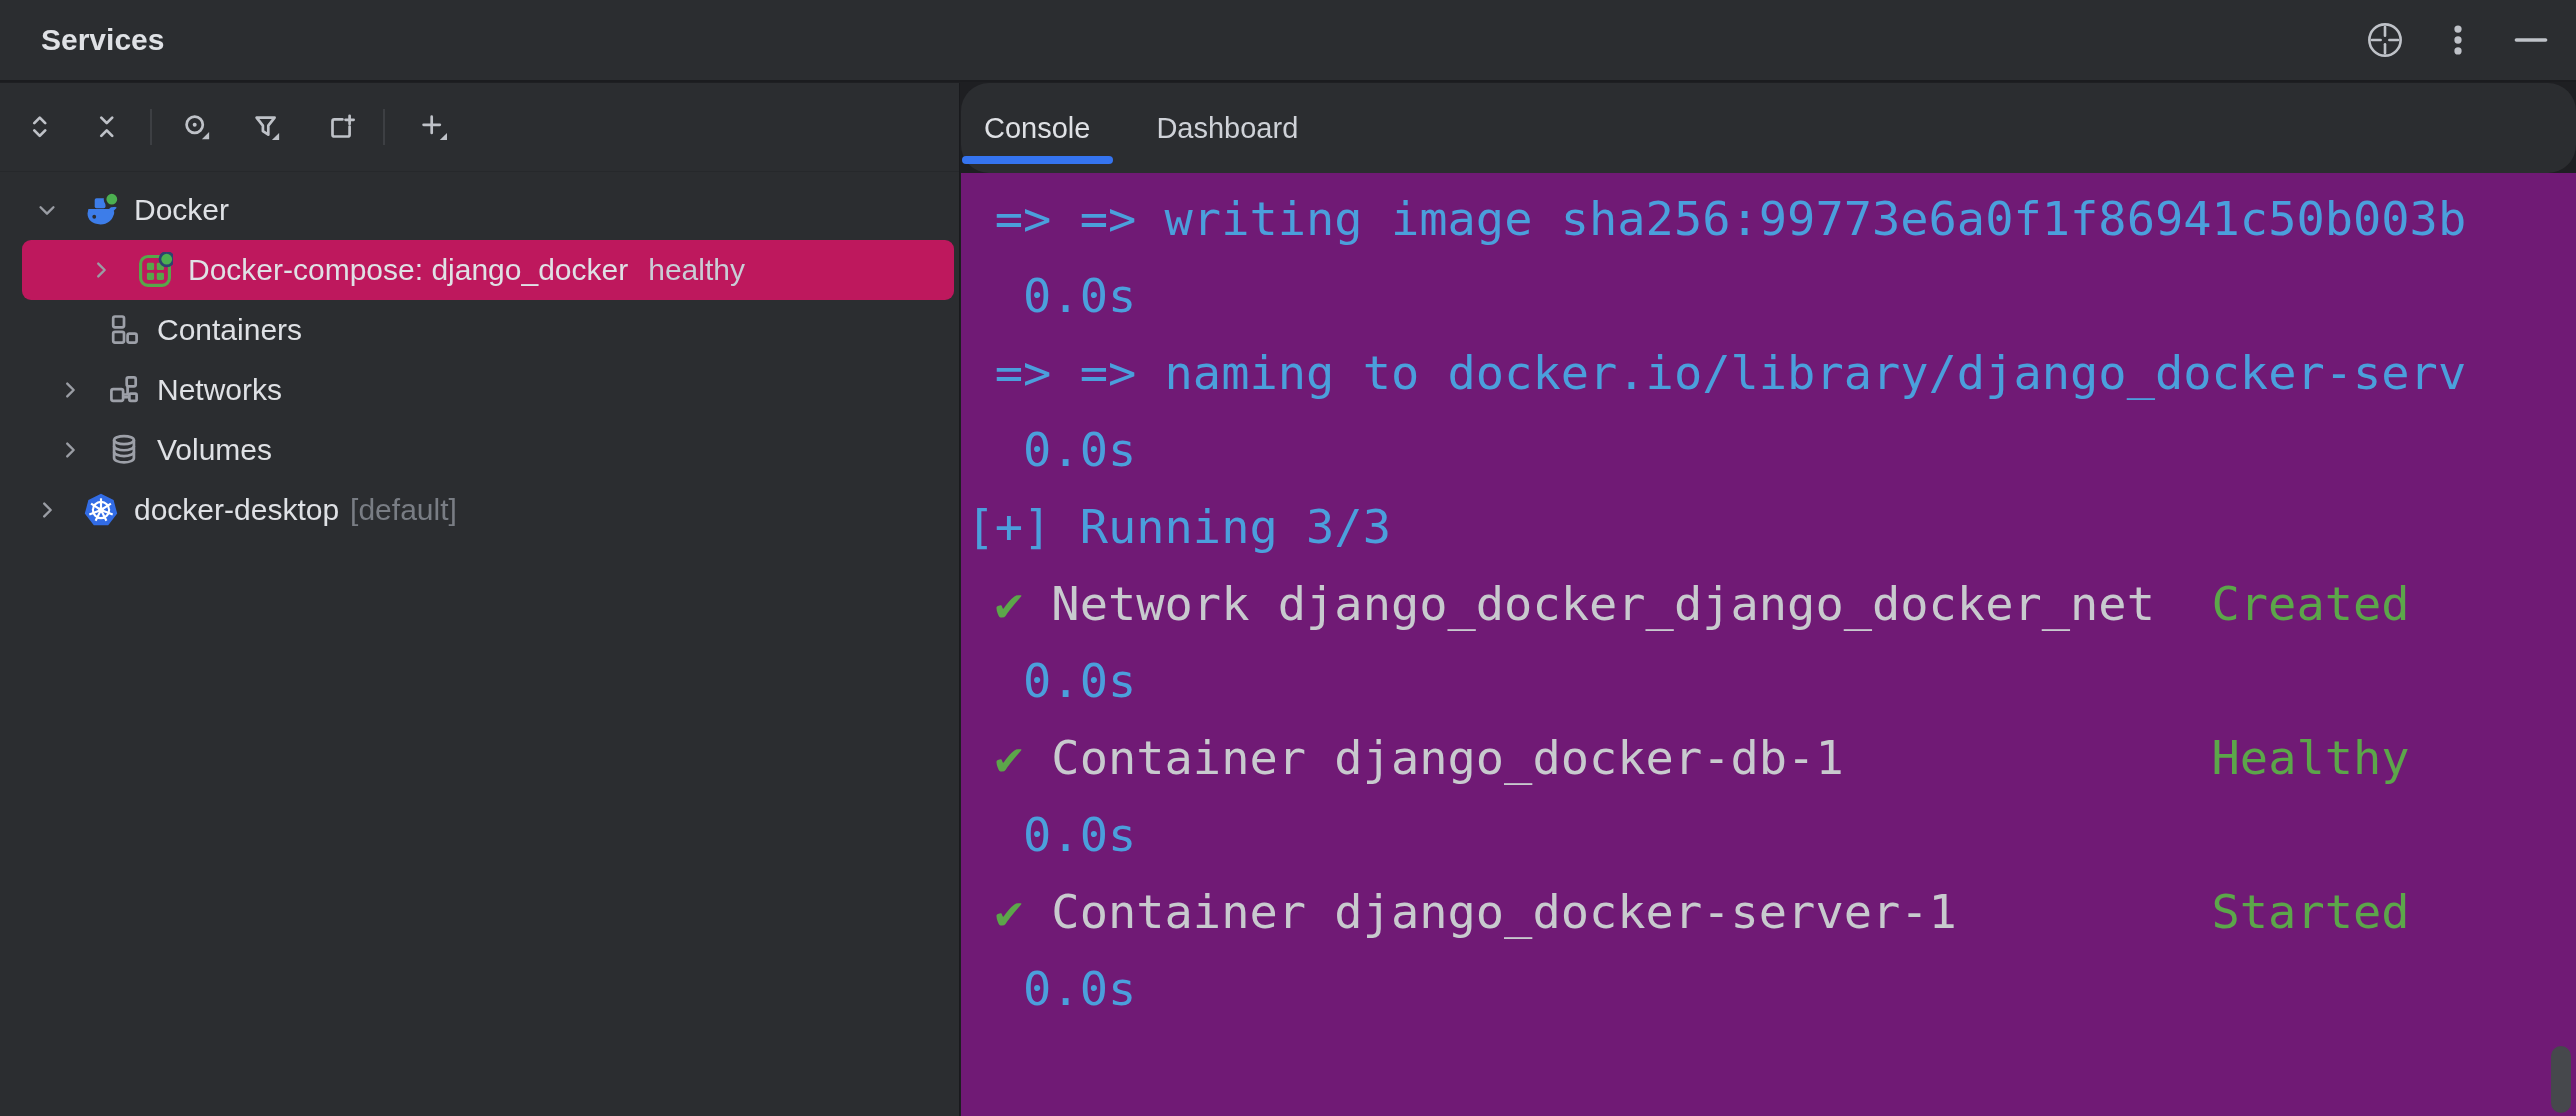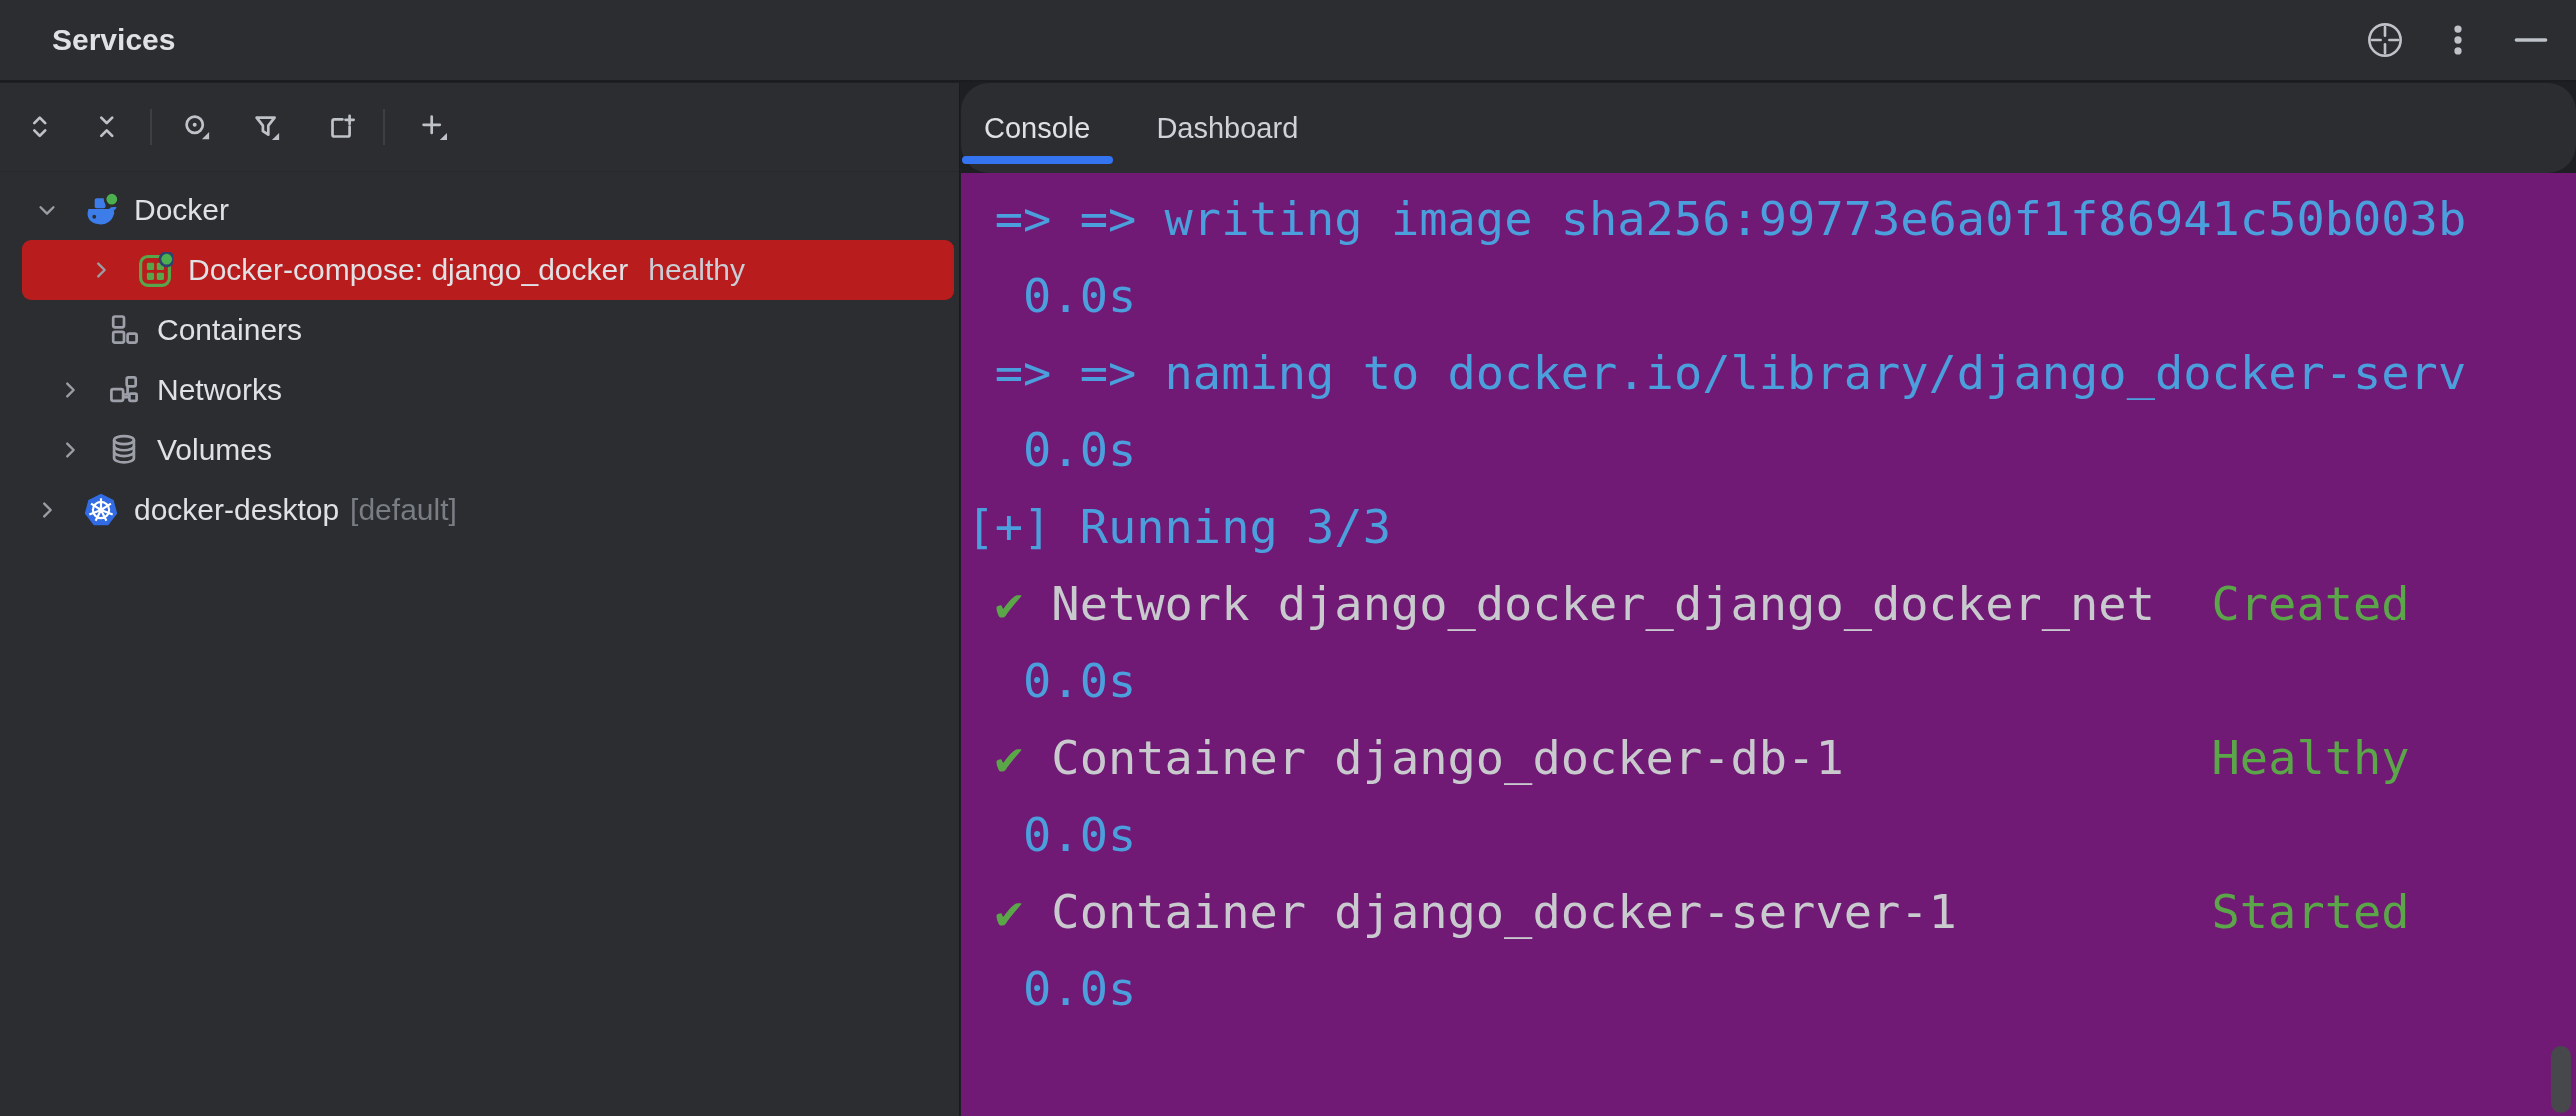--- a/index.html
+++ b/index.html
@@ -7,21 +7,21 @@
     width:2576px;height:1117px;position:relative;overflow:hidden;
     background:#1e1f22;font-family:"Liberation Sans",sans-serif;
     -webkit-font-smoothing:antialiased;
   }
   
   .header{
     position:absolute;left:0;top:0;width:2576px;height:80px;
     background:#2b2d30;border-bottom:2.7px solid #1b1c1f;
     display:flex;align-items:center;
   }
-  .title{margin-left:52px;font-size:30px;font-weight:bold;color:#dfe1e5;}
+  .title{margin-left:41px;font-size:30px;font-weight:bold;color:#dfe1e5;}
   .hdr-icons{position:absolute;right:25.5px;top:0;height:80px;display:flex;align-items:center;gap:33px;}
   .hbtn{width:40px;height:40px;display:flex;align-items:center;justify-content:center;border-radius:7.3px;}
   .hbtn svg{display:block;}
   
   .left-panel{
     position:absolute;left:0;top:83px;bottom:0;width:959px;
     background:#2b2d30;border-right:1.8px solid #191a1d;
   }
   .toolbar{
     height:88px;display:flex;align-items:center;padding-left:20px;
@@ -30,21 +30,21 @@
   .tbtn{width:40px;height:40px;flex:none;display:flex;align-items:center;justify-content:center;border-radius:7.3px;position:relative;}
   .tsep{width:1.8px;height:36px;flex:none;background:#3d3f43;}
   .m29{margin-right:26.4px}.m26{margin-right:24px}.m27{margin-right:24.6px}
   .m33{margin-right:30px}.m38{margin-right:35px}.m23{margin-right:21px}.m32{margin-right:29px}
   
   .tree{padding-top:8.2px;}
   .row{display:flex;align-items:center;height:60px;color:#dfe1e5;font-size:30px;}
   .row.lvl0{padding-left:27px;}
   .row.lvl1{padding-left:50px;}
   .row.selected{
-    background:#b91c1c;border-radius:9px;margin-left:22px;margin-right:4.6px;
+    background:#be185d;border-radius:9px;margin-left:22px;margin-right:4.6px;
   }
   .row.selected.lvl1{padding-left:59px;}
   .chev{width:40px;height:40px;flex:none;display:flex;align-items:center;justify-content:center;}
   .ticon{width:36px;height:36px;flex:none;margin-left:16.4px;position:relative;}
   .ticon svg{display:block;}
   .tlabel{margin-left:14.6px;white-space:nowrap;text-align:center;}
   .tstatus{margin-left:20px;color:#c9cdd6;}
   .tsuffix{margin-left:11px;color:#797d84;}
   
   .tabbar{

